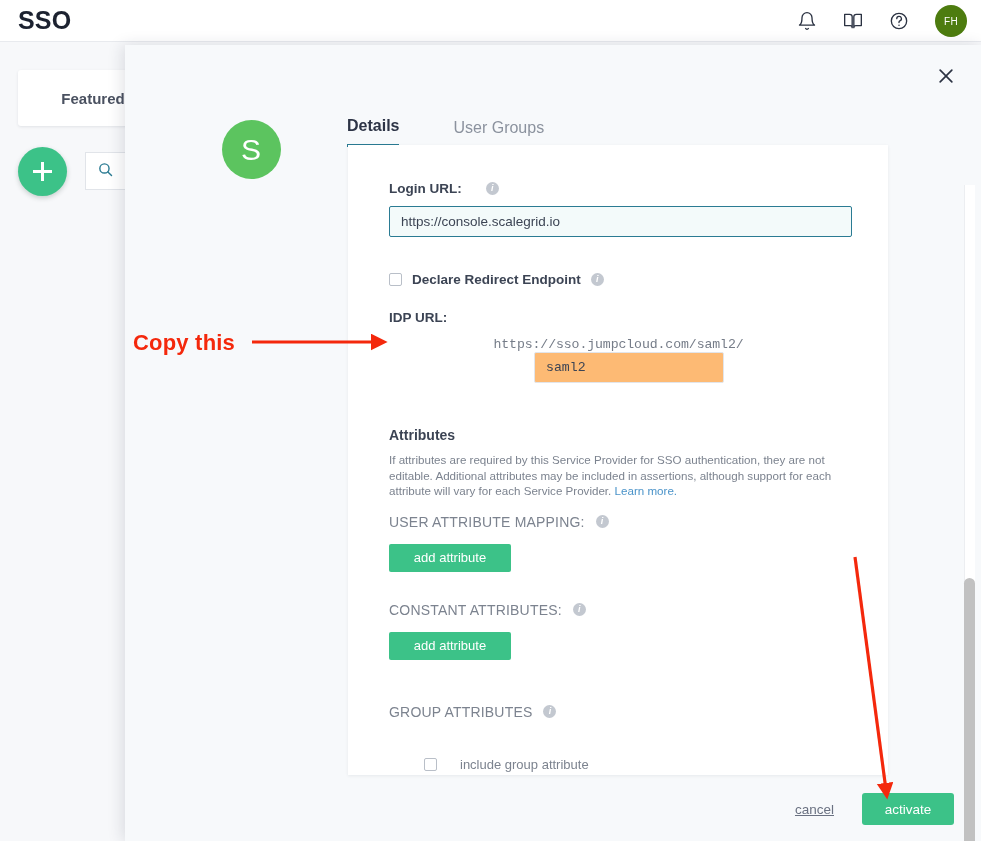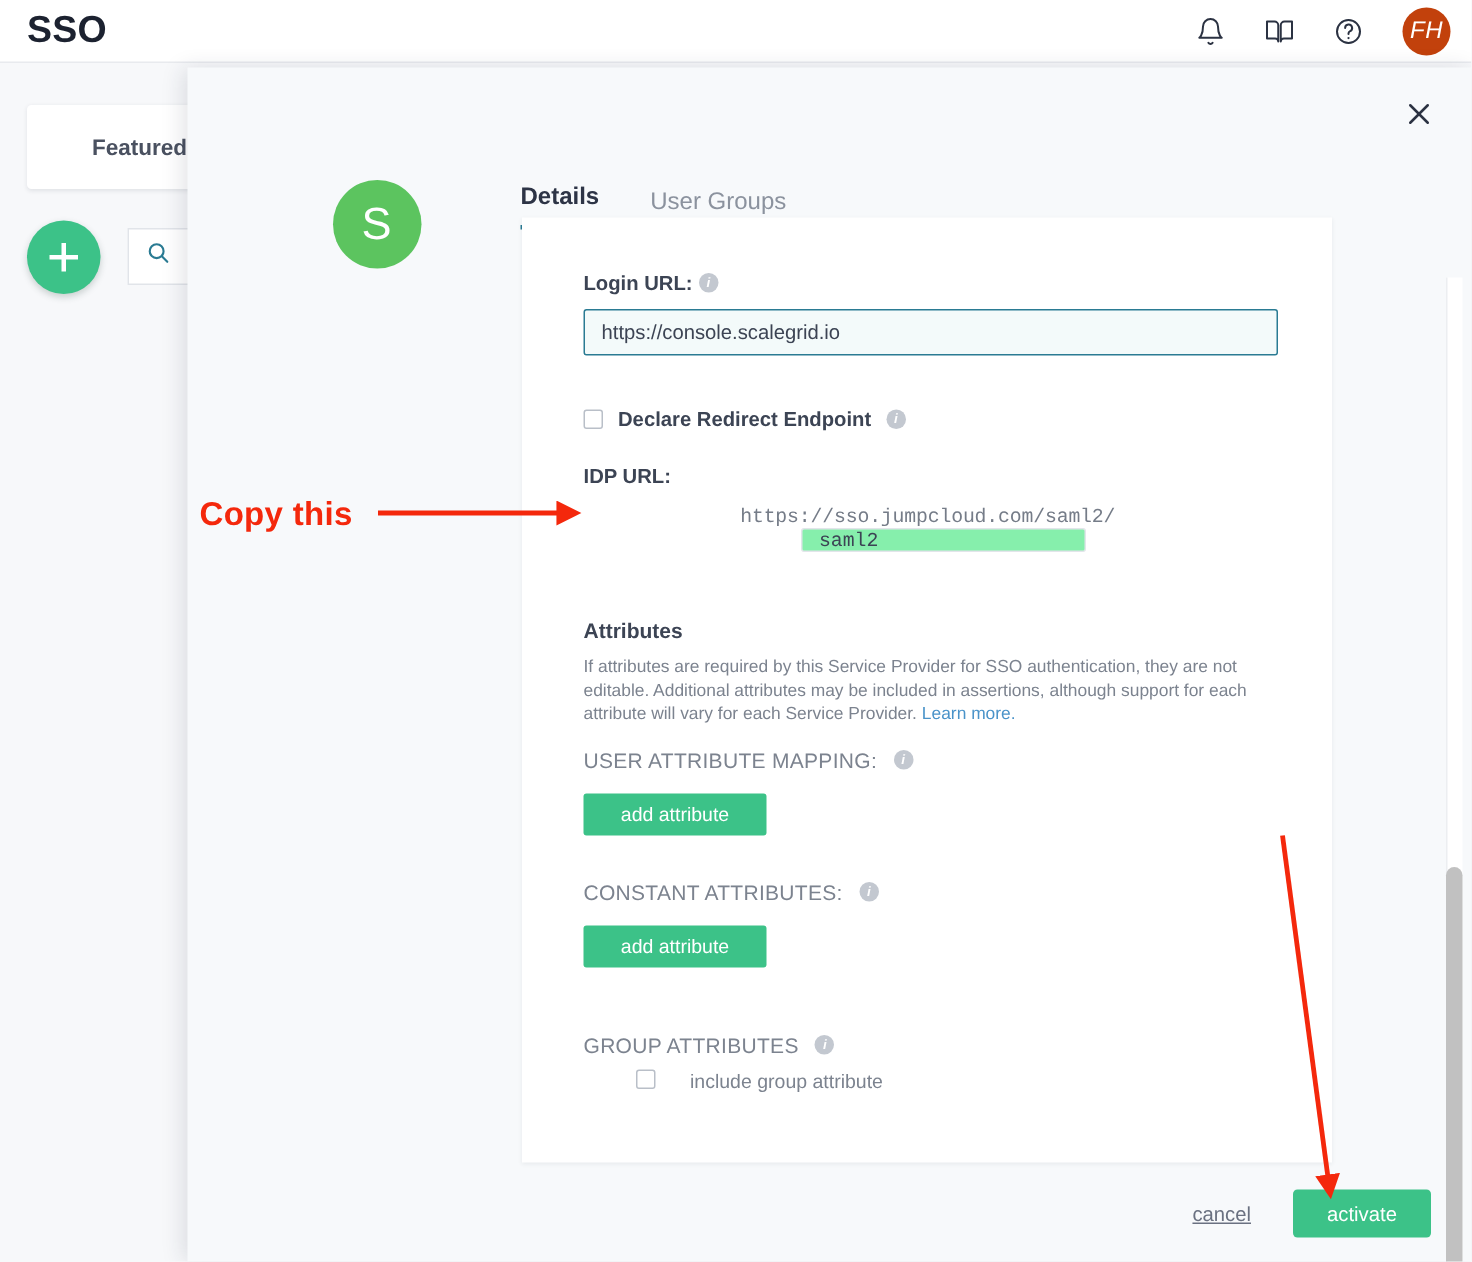--- a/index.html
+++ b/index.html
@@ -23,24 +23,23 @@
     margin-left: 18px; font-size: 25px; font-weight: bold;
     color: #1c2230; letter-spacing: .2px;
   }
   #topbar-actions {
     position: absolute; right: 14px; top: 0; height: 42px;
     display: flex; align-items: center; gap: 26px;
   }
   .tb-icon { width: 20px; height: 20px; color: #2b3242; display: block; }
   .avatar-fh {
     width: 32px; height: 32px; border-radius: 50%;
-    background: #c2410c; color: #ffffff; font-size: 16px;
+    background: #4d7c0f; color: #ffffff; font-size: 10px;
     display: flex; align-items: center; justify-content: center;
     letter-spacing: .3px;
-    font-style: italic;
   }
 
   #featured-card {
     position: absolute; left: 18px; top: 70px; width: 150px; height: 56px;
     background: #ffffff; border-radius: 3px;
     box-shadow: 0 1px 3px rgba(30,40,60,.10);
     display: flex; align-items: center; justify-content: center;
   }
   #featured-label {
     font-size: 15px; font-weight: bold; color: #4a5160;
@@ -101,21 +100,21 @@
     font-size: 30px; font-weight: 300;
   }
   #app-name {
     margin-top: 22px; text-align: center; color: #3a4354;
     font-size: 20px; line-height: 40px; font-weight: normal;
   }
 
   
   #tabs {
     position: absolute; left: 222px; top: 66px;
-    display: flex; align-items: flex-end; gap: 34px;
+    display: flex; align-items: center; gap: 54px;
     height: 42px;
   }
   .tab {
     font-size: 16px; color: #8b929e; padding-bottom: 9px;
     background: none; border: none; cursor: pointer;
     font-family: "Liberation Sans", sans-serif;
   }
   .tab.active {
     color: #2d3446; font-weight: bold;
     border-bottom: 3px solid #2a7b93;
@@ -126,21 +125,21 @@
     position: absolute; left: 223px; top: 100px;
     width: 540px; height: 630px;
     background: #ffffff;
     box-shadow: 0 1px 3px rgba(40,50,70,.08);
     padding: 36px 40px 20px 41px;
     overflow: hidden;
   }
 
   .field-label {
     font-size: 13.5px; font-weight: bold; color: #3c4454;
-    display: flex; align-items: center; gap: 4px;
+    display: flex; align-items: center; gap: 24px;
   }
   .info-i {
     width: 13px; height: 13px; border-radius: 50%;
     background: #c3c8d0; color: #ffffff;
     font-size: 9px; font-style: italic; font-weight: bold;
     display: inline-flex; align-items: center; justify-content: center;
     line-height: 1;
   }
 
   #login-url-input {
@@ -161,23 +160,23 @@
   }
   .cbx-label { font-size: 13.5px; font-weight: bold; color: #3c4454; }
 
   #idp-url-label { margin-top: 23px; }
   #idp-row { margin-top: 12px; display: flex; align-items: center; flex-direction: column; }
   #idp-prefix {
     font-family: "Liberation Mono", monospace;
     font-size: 13.2px; color: #757c88; letter-spacing: -.1px;
   }
   #idp-suffix-input {
-    width: 190px; height: 16px;
+    width: 190px; height: 31px;
     border: 1px solid #e2e5ea; border-radius: 2px;
-    background: #86efac; padding: 0 11px; margin-left: 21px;
+    background: #fdba74; padding: 0 11px; margin-left: 21px;
     font-family: "Liberation Mono", monospace;
     font-size: 13.2px; color: #3c4454; outline: none;
   }
 
   #attributes-title {
     margin-top: 44px; font-size: 14px; font-weight: bold; color: #3c4454;
   }
   #attributes-desc {
     margin-top: 9px; width: 447px;
     font-size: 11.6px; line-height: 15.5px; color: #7c838f;
@@ -192,21 +191,21 @@
   .btn-add {
     margin-top: 14px; width: 122px; height: 28px;
     background: #3cc288; border: none; border-radius: 2px;
     color: #ffffff; font-size: 13px; cursor: pointer;
     font-family: "Liberation Sans", sans-serif;
   }
 
   #constant-cap { margin-top: 30px; }
   #group-cap { margin-top: 44px; }
 
-  #group-cb-row { margin-top: 8px; display: flex; gap: 23px; padding-left: 35px; }
+  #group-cb-row { margin-top: 37px; display: flex; align-items: center; gap: 23px; padding-left: 35px; }
   #group-cb-label { font-size: 13px; color: #7c838f; }
 
   
   #modal-footer {
     position: absolute; right: 27px; bottom: 16px;
     display: flex; align-items: center; gap: 28px;
   }
   #cancel-btn {
     background: none; border: none; cursor: pointer;
     font-family: "Liberation Sans", sans-serif;

